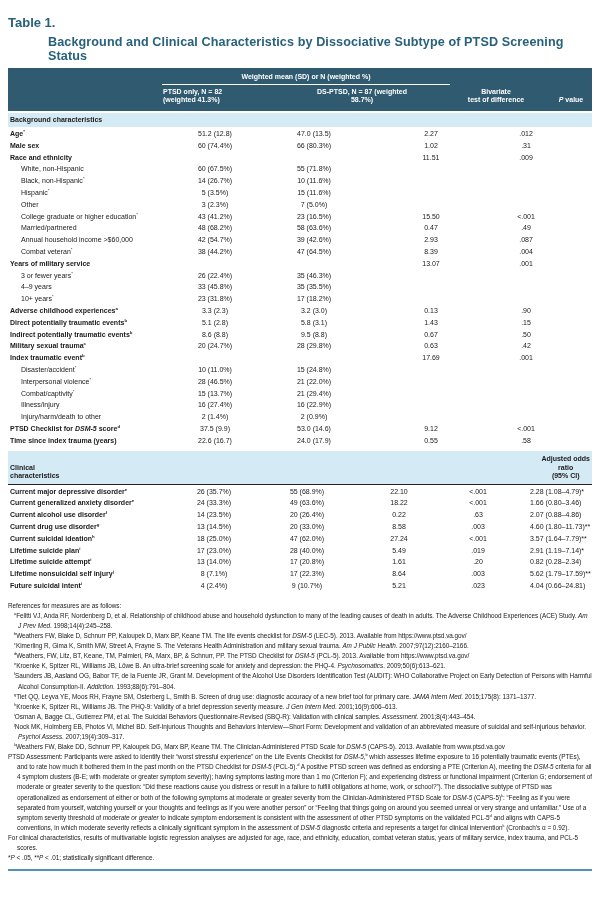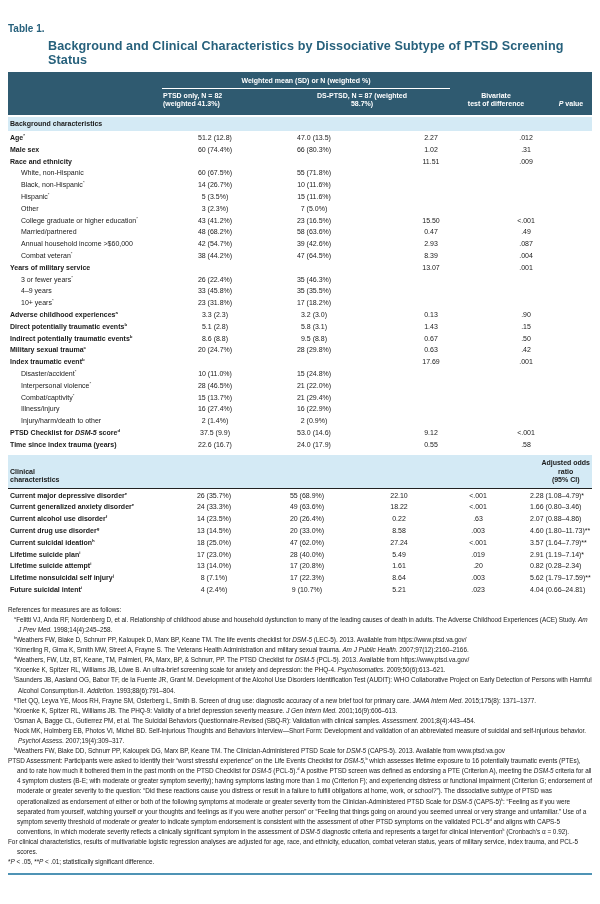--- a/index.html
+++ b/index.html
@@ -9,21 +9,21 @@
     --rule:#4f93b5;
     --ink:#1a1a1a;
   }
   *{box-sizing:border-box;}
   html,body{margin:0;padding:0;}
   body{
     width:600px;height:904px;overflow:hidden;background:#fff;color:var(--ink);
     font-family:"Liberation Sans",sans-serif;
   }
   .wrap{padding:7px 8px 0 8px;}
-  .tlabel{font-size:10px;font-weight:bold;color:var(--title);margin:16px 0 5px 0;}
+  .tlabel{font-size:13px;font-weight:bold;color:var(--title);margin:8px 0 5px 0;}
   .title{font-size:12.6px;font-weight:bold;color:var(--title);margin:0 0 5px 0;letter-spacing:.1px;padding-left:40px;}
 
   
   .thead{
     background:var(--hdr);color:#fff;
     display:grid;grid-template-columns:154px 288px 92px 58px 1fr;
     padding:5px 0 6px 0;font-size:7px;font-weight:bold;line-height:8.6px;
   }
   .th-mid{display:flex;flex-direction:column;}
   .th-span{text-align:center;border-bottom:1px solid #fff;padding-bottom:2.5px;margin-bottom:2.5px;}

